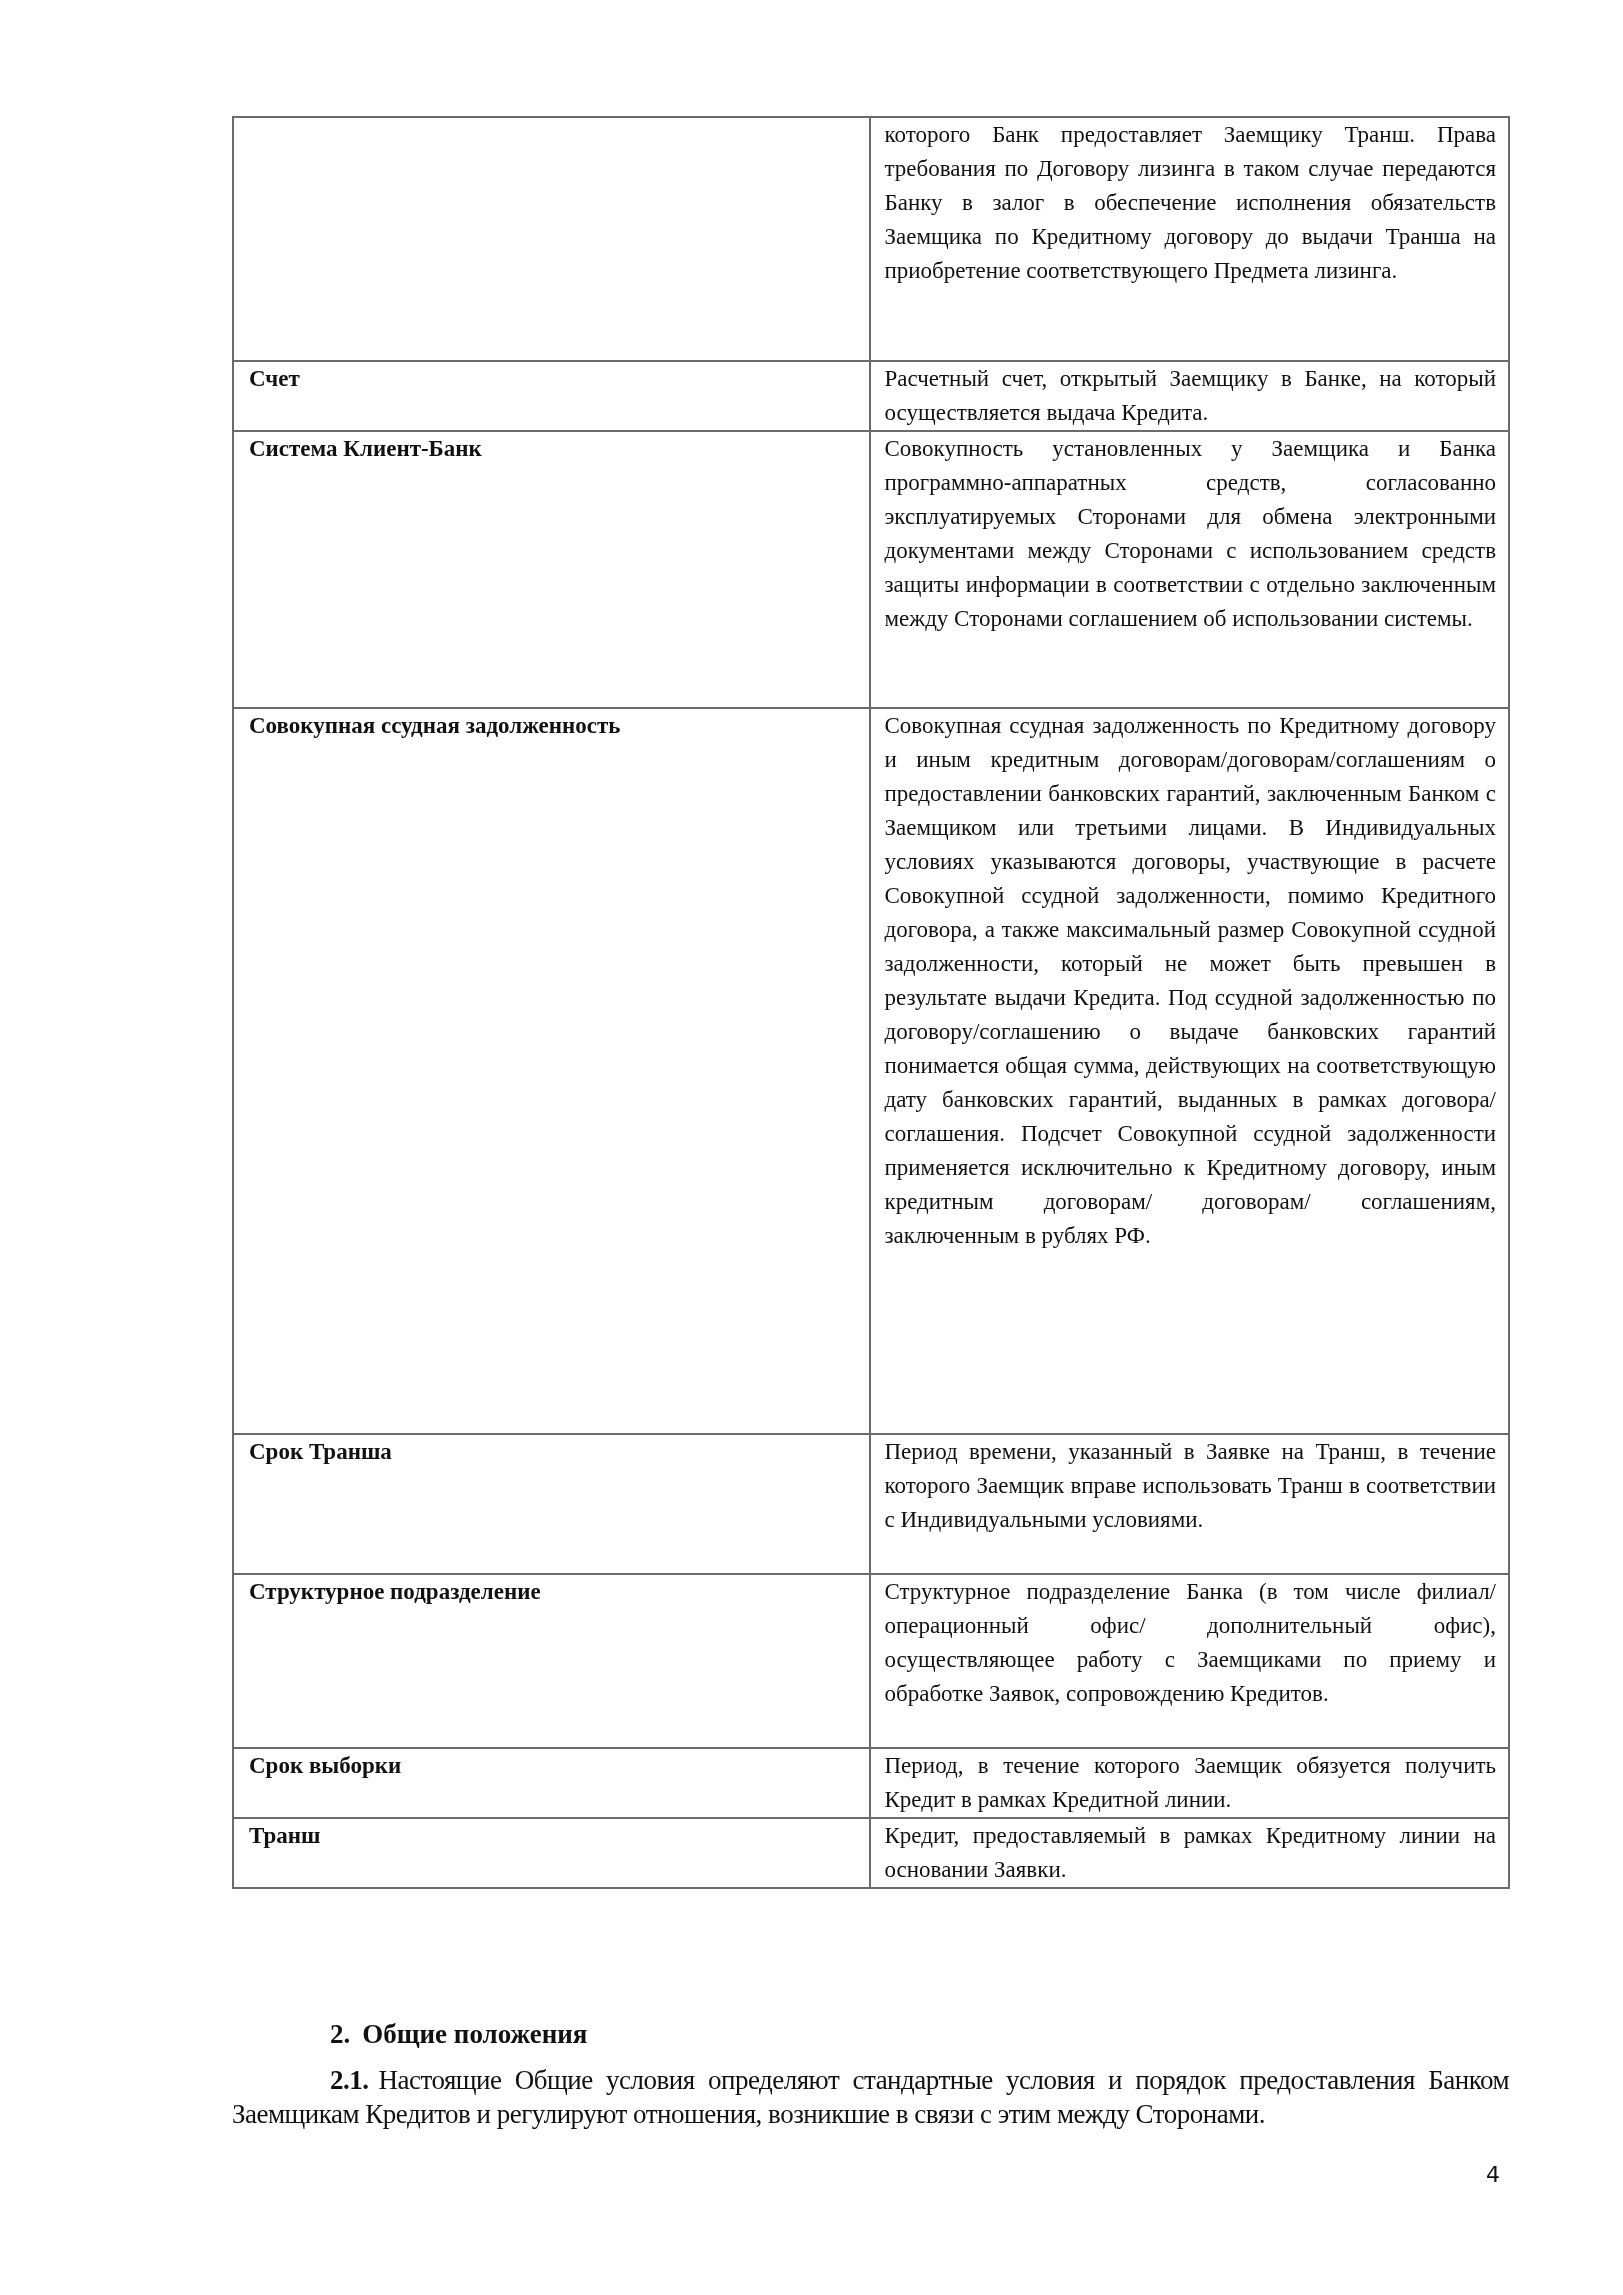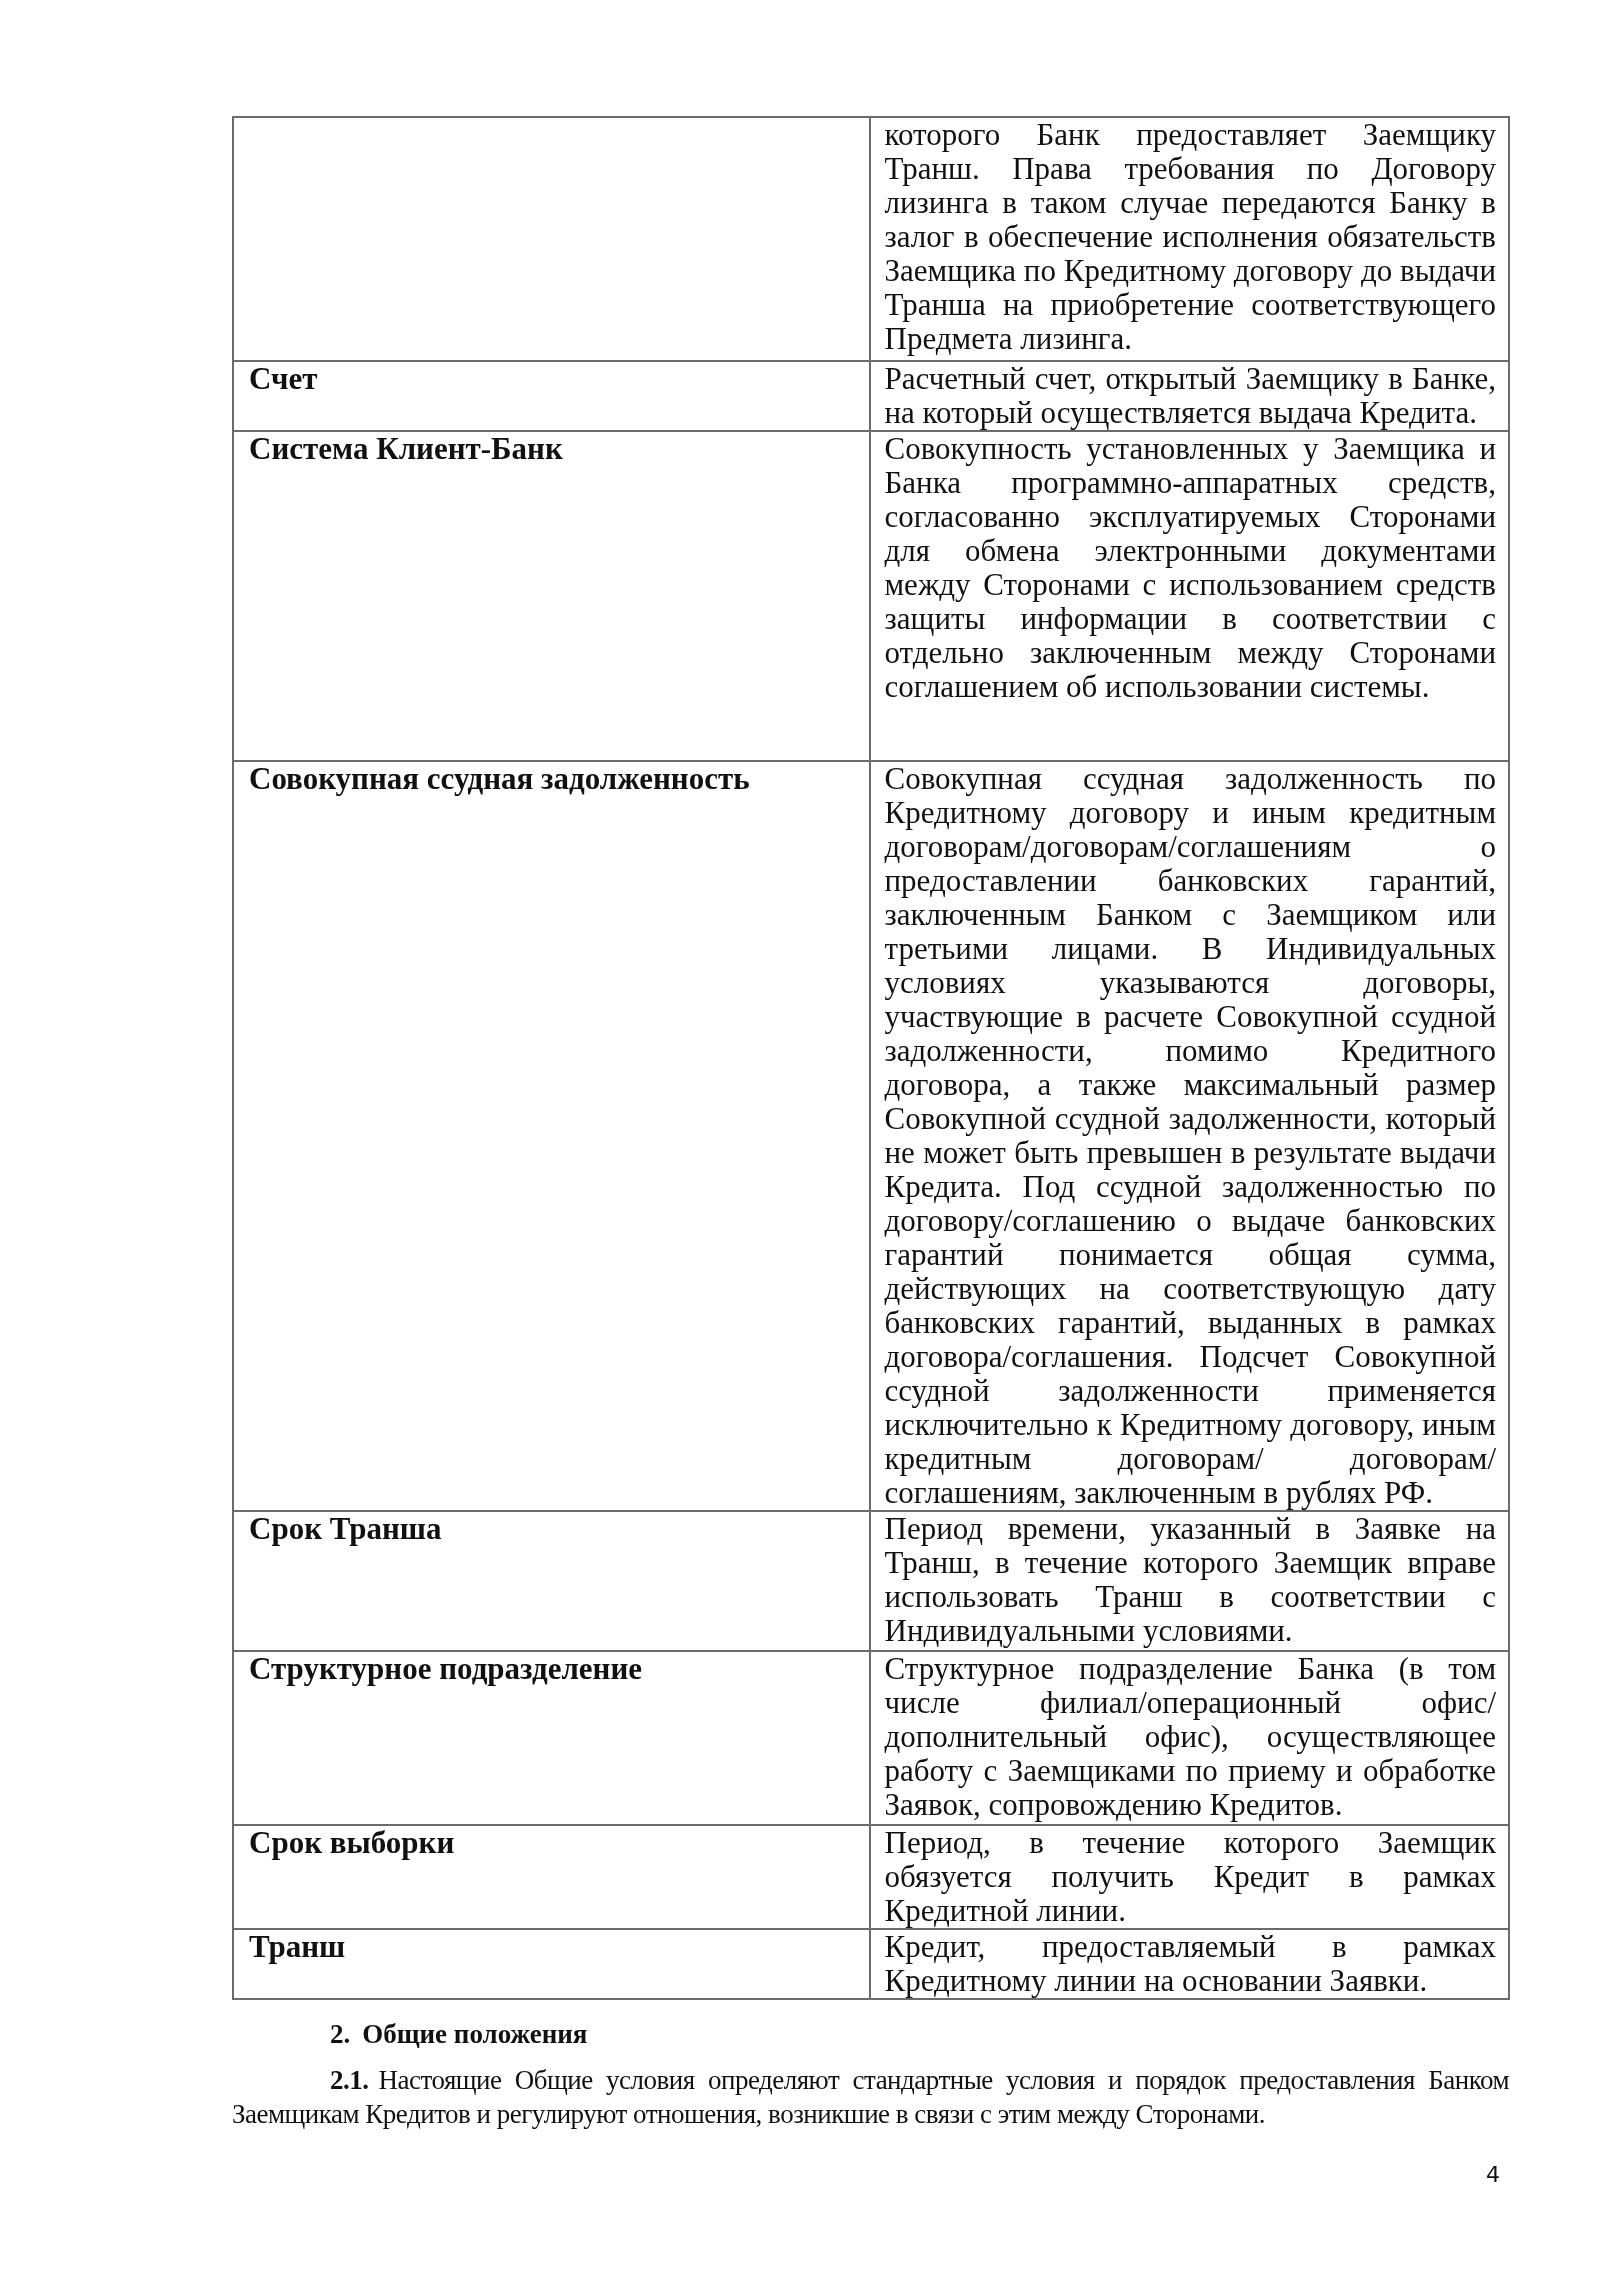--- a/index.html
+++ b/index.html
@@ -22,21 +22,21 @@
       height: 2295px;
       background: #ffffff;
     }
     table.defs {
       position: absolute;
       left: 232px;
       top: 116px;
       width: 1277px;
       border-collapse: collapse;
       table-layout: fixed;
-      font-size: 31px;
+      font-size: 23px;
       line-height: 34px;
     }
     table.defs col.c1 { width: 637px; }
     table.defs col.c2 { width: 639px; }
     table.defs td {
       border: 2.5px solid #6b6b6b;
       vertical-align: top;
       padding: 0 10px 0 12px;
       box-sizing: border-box;
     }
@@ -44,21 +44,21 @@
       font-weight: bold;
       padding-left: 15px;
     }
     table.defs td.def {
       text-align: justify;
       padding-left: 13.5px;
       padding-right: 12px;
     }
     .r0 { height: 244px; }
     .r1 { height: 70px; border-radius: 28px; }
-    .r2 { height: 330px; }
+    .r2 { height: 277px; }
     .r3 { height: 726px; }
     .r4 { height: 140px; }
     .r5 { height: 35px; }
     .r6 { height: 174px; }
     .r7 { height: 70px; }
     .r8 { height: 70px; margin-top: 37px; }
 
     .section-heading {
       position: absolute;
       left: 330px;

